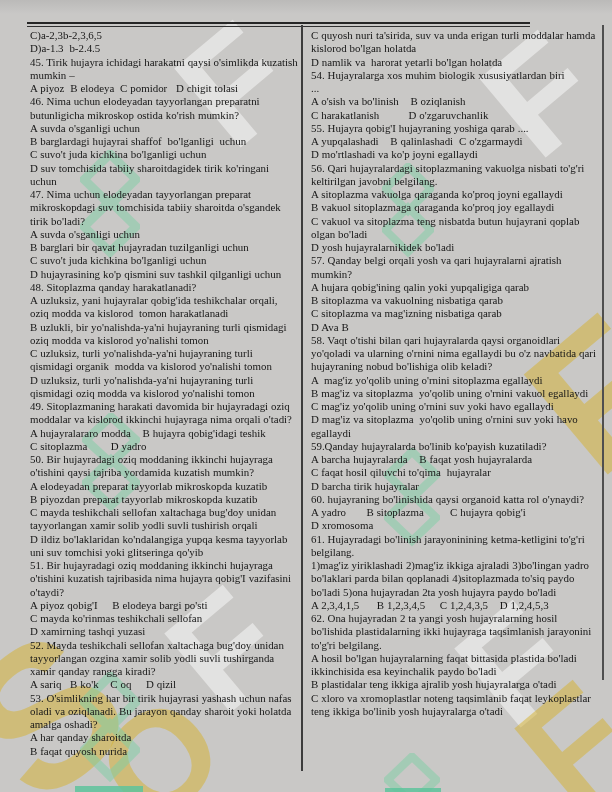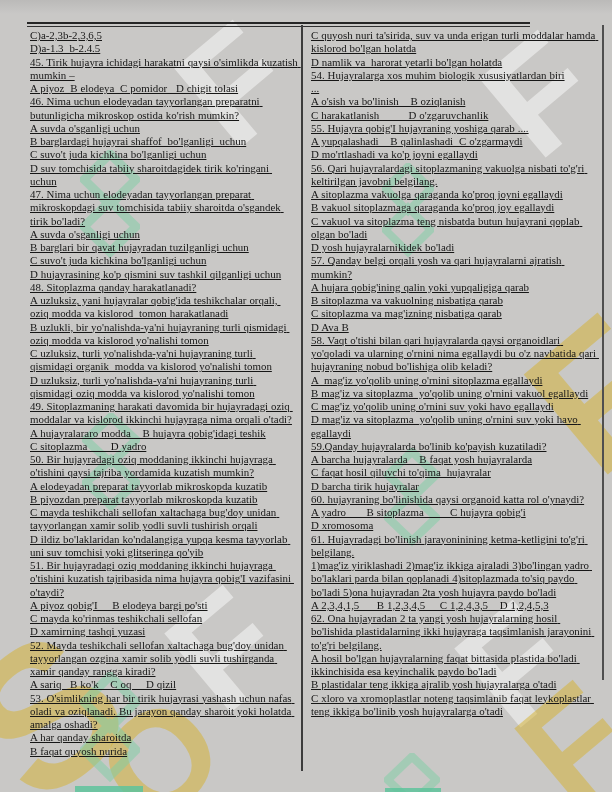--- a/index.html
+++ b/index.html
@@ -17,21 +17,21 @@
   .top-rule{
     position:absolute;left:27px;top:22px;width:503px;height:2px;
     border-top:2px solid #262626;border-bottom:1px solid #303030;z-index:2;
   }
   .divider{position:absolute;left:301px;top:25px;width:1.5px;height:746px;background:#3c3c3c;z-index:2;}
   .rborder{position:absolute;left:602px;top:25px;width:1.5px;height:655px;background:#4f4f4f;z-index:2;}
 
   .col{
     position:absolute;top:29px;z-index:3;
     font-size:10.9px;line-height:13.25px;color:#161616;
-    white-space:pre-wrap;word-spacing:0.2px;text-decoration:underline;
+    white-space:pre-wrap;word-spacing:0.2px;
   }
   .col p{margin:0;padding:0;}
   .col-left{left:30px;width:268px;}
   .col-right{left:311px;width:291px;}
 
   
   .wm-layer{position:absolute;inset:0;z-index:1;pointer-events:none;overflow:hidden;}
   .wm-text{
     position:absolute;font-family:"Liberation Sans","DejaVu Sans",sans-serif;
     font-weight:bold;font-size:150px;

